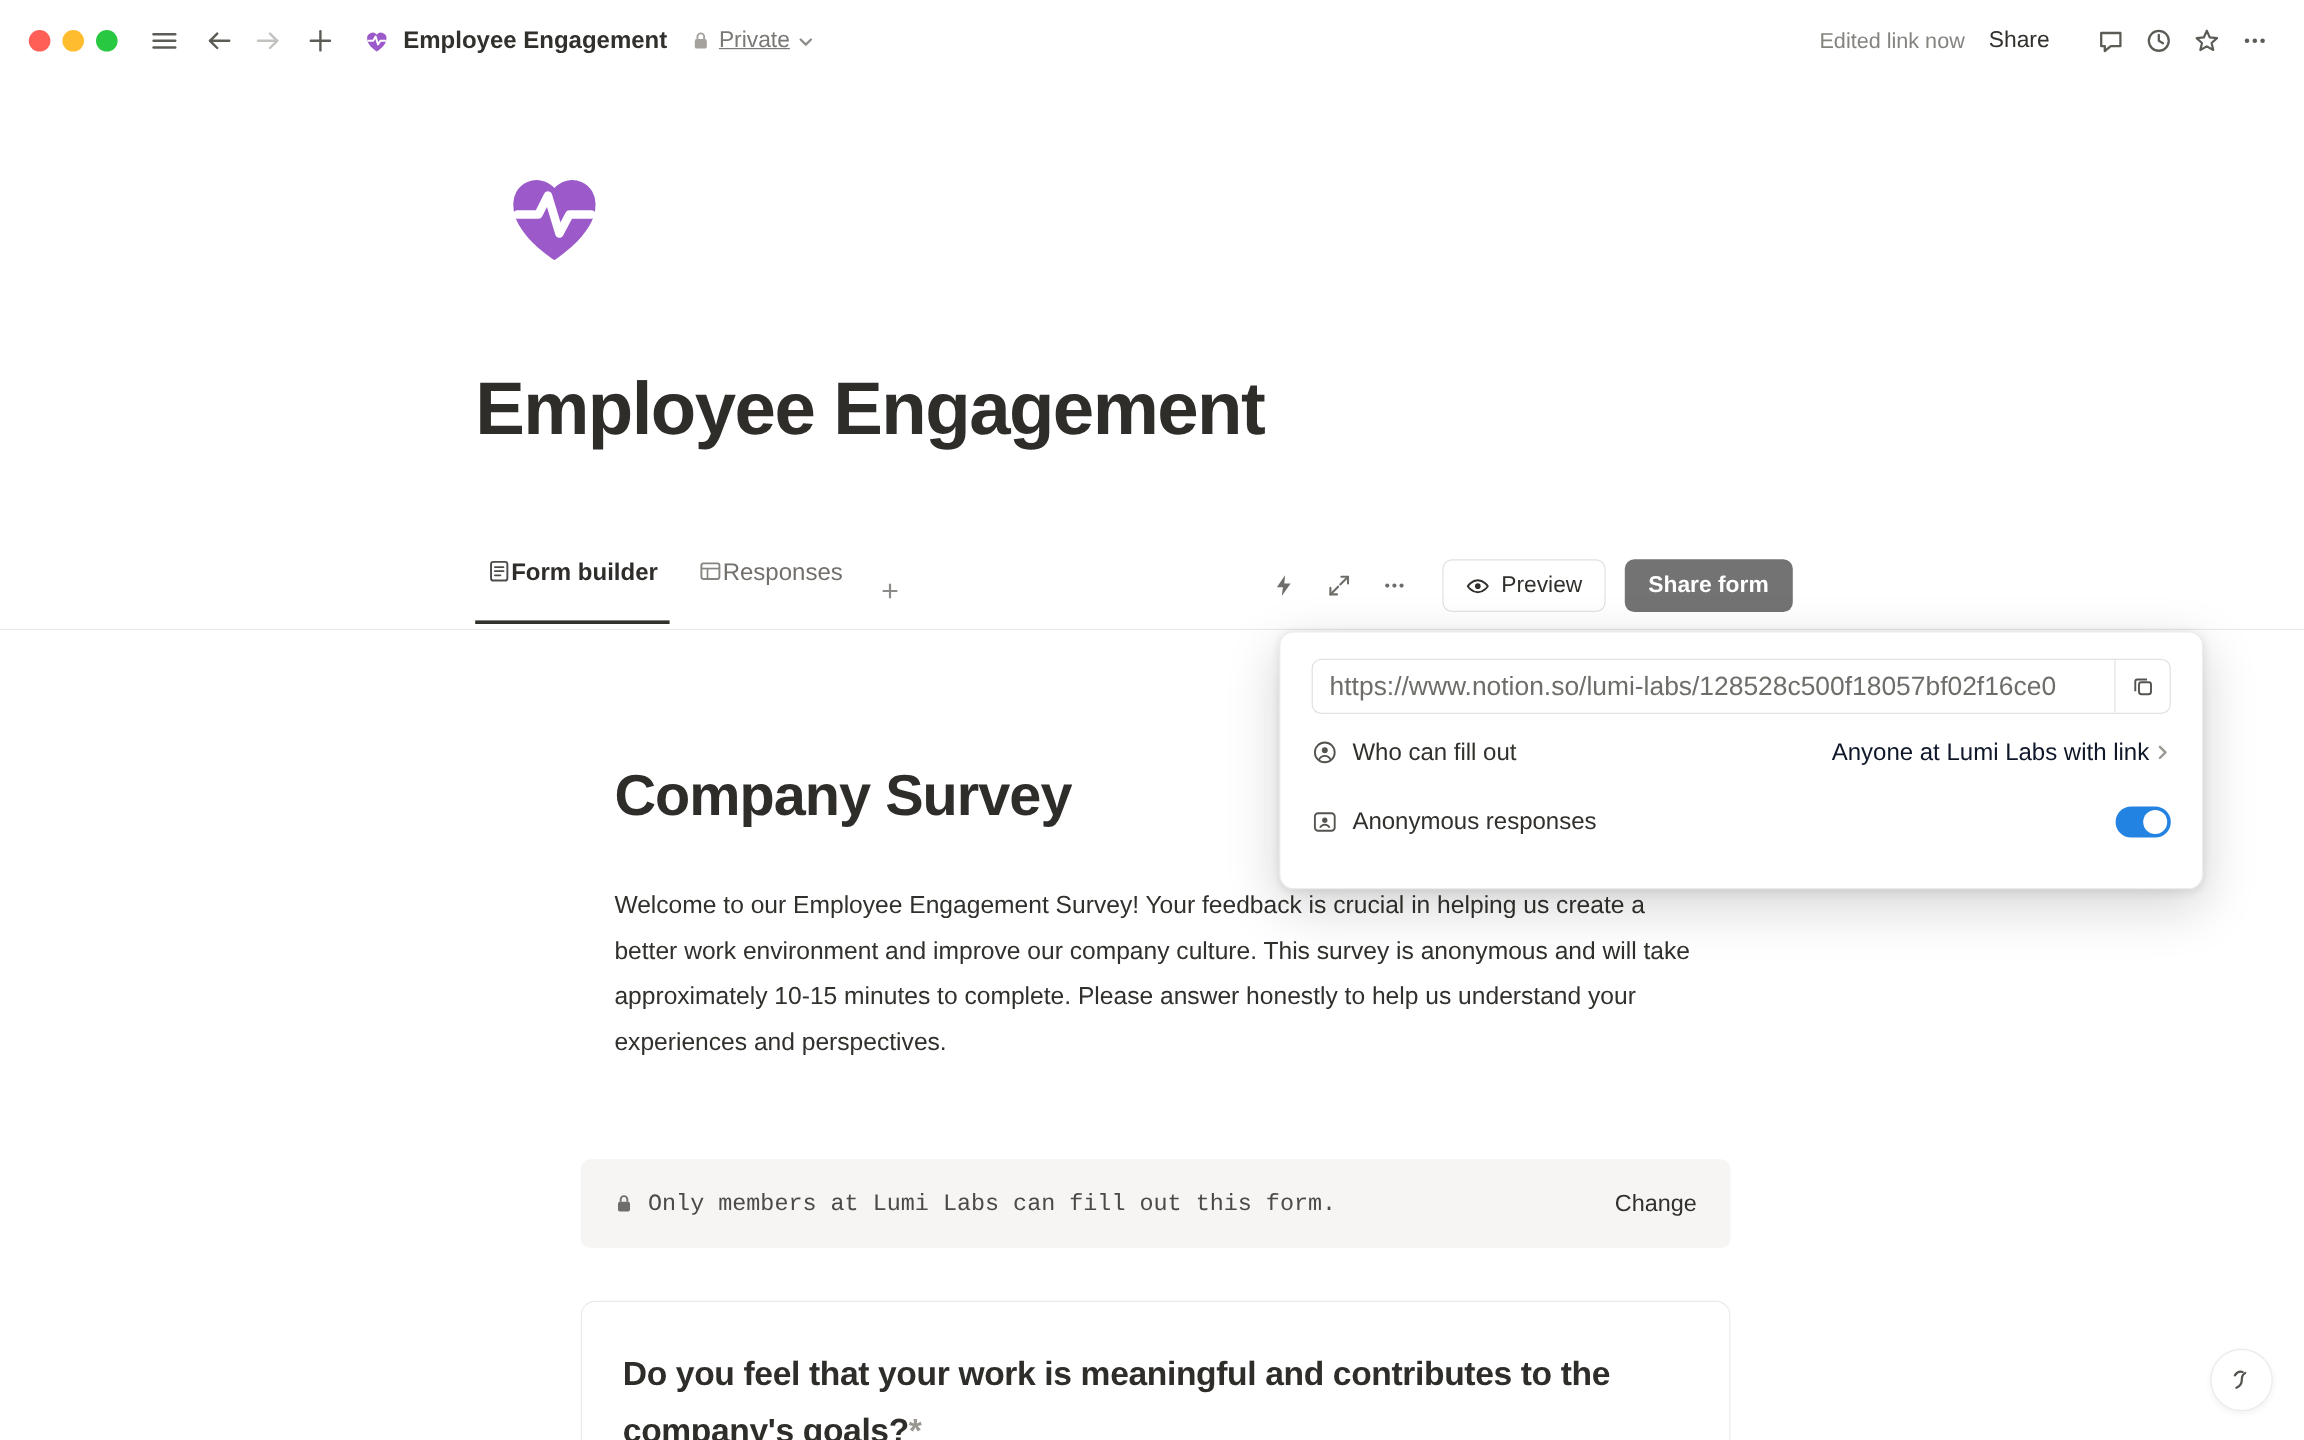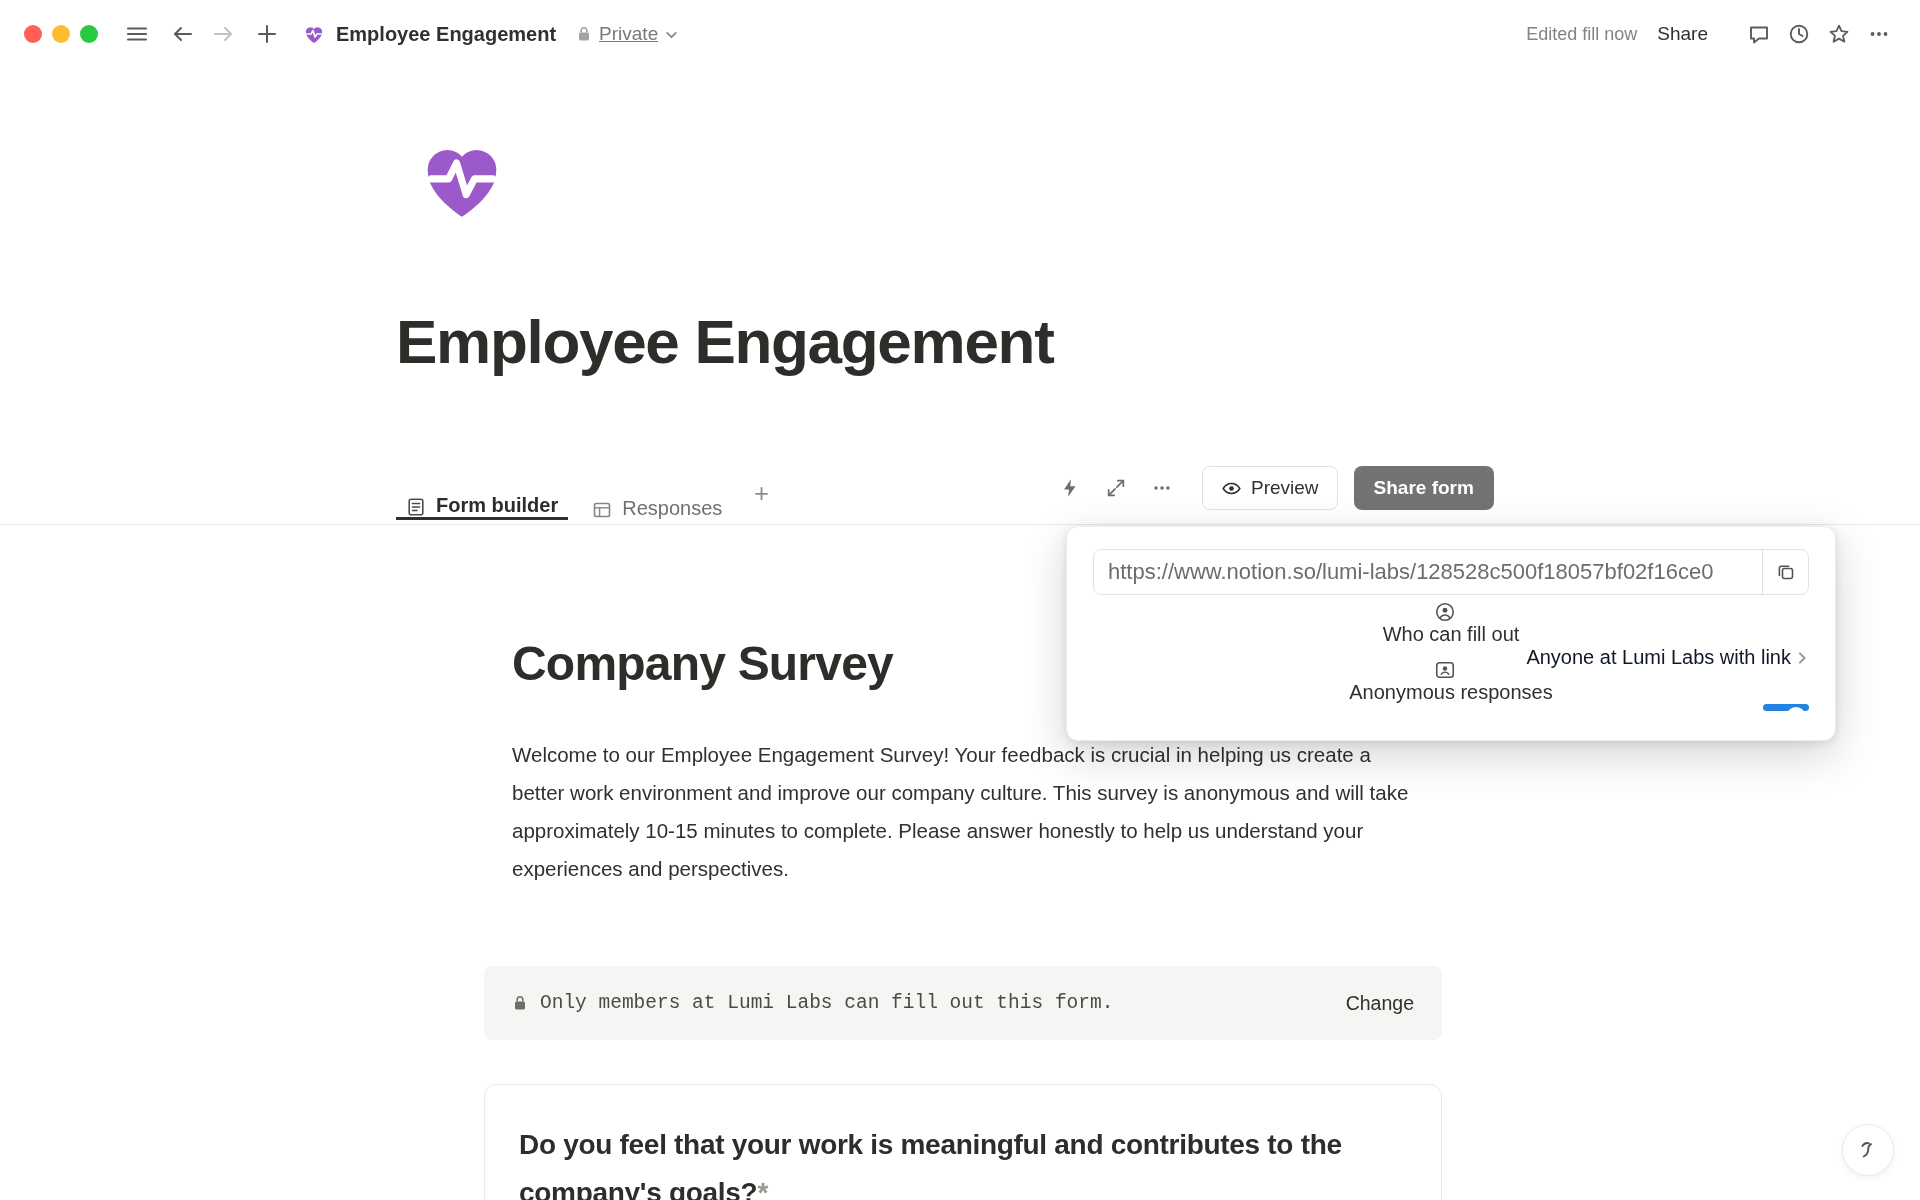--- a/index.html
+++ b/index.html
@@ -68,21 +68,21 @@
     position: absolute; left: 396px; top: 238px;
     font-size: 62px; font-weight: 700; color: #2f2d2a; letter-spacing: -1.3px;
   }
 
   
   .tabstrip {
     position: absolute; left: 396px; top: 398px; width: 1130px; height: 54px;
     display: flex; align-items: center;
   }
   .tab {
-    display: flex; align-items: flex-end; gap: 10px; height: 54px;
+    display: flex; align-items: flex-start; height: 54px;
     padding: 0 10px; margin-right: 14px; color: #73706b; font-size: 20px;
   }
   .tab.active { color: #2f2d2a; font-weight: 600; border-bottom: 3px solid #32302c; }
   .tab-ic { font-size: 19px; opacity: .85; }
   .tab-add { color: #8d8b87; font-size: 25px; padding: 0 8px; }
 
   .tabstrip-right {
     position: absolute; left: 1050px; top: 398px;
     display: flex; align-items: center; gap: 6px;
   }
@@ -151,21 +151,21 @@
   }
   .link-text {
     font-size: 22px; color: #6f6d69; white-space: nowrap; overflow: hidden;
     flex: 1;
   }
   .copy-btn {
     width: 46px; height: 44px; display: flex; align-items: center; justify-content: center;
     border-left: 1px solid #e4e2df; color: #55534f; font-size: 19px; flex: none;
   }
   .pop-row {
-    display: flex; align-items: center; height: 52px; margin-top: 6px; flex-direction: column;
+    display: flex; align-items: center; height: 52px; margin-top: 6px;
   }
   .pop-ic { width: 34px; display: flex; align-items: center; color: #55534f; font-size: 20px; }
   .pop-label { font-size: 20px; color: #32302c; }
   .pop-value { margin-left: auto; font-size: 20px; color: #0f172a; display: flex; align-items: center; gap: 4px; }
   .pop-chev { color: #9b9892; font-size: 16px; }
   .toggle {
     margin-left: auto; width: 46px; height: 26px; border-radius: 13px; background: #2383e2;
     position: relative;
   }
   .toggle .knob {
@@ -246,21 +246,21 @@
     </span>
     <span>Private</span>
     <span class="chev">
       <svg width="13" height="13" viewBox="0 0 12 12">
           <polyline points="2,4.5 6,8.5 10,4.5" fill="none" stroke="currentColor" stroke-width="1.7" stroke-linecap="round" stroke-linejoin="round"></polyline>
         </svg>
     </span>
   </div>
 
   <div class="tb-right">
-    <span class="edited-text">Edited fill now</span>
+    <span class="edited-text">Edited link now</span>
     <span class="share-text">Share</span>
     <div class="tb-icon">
       <svg width="24" height="24" viewBox="0 0 24 24">
           <path d="M4 5.5h16v11H12l-5 4v-4H4z" fill="none" stroke="currentColor" stroke-width="1.9" stroke-linejoin="round"></path>
         </svg>
     </div>
     <div class="tb-icon">
       <svg width="24" height="24" viewBox="0 0 24 24">
           <circle cx="12" cy="12" r="8.3" fill="none" stroke="currentColor" stroke-width="1.9"></circle>
           <polyline points="12,7 12,12 15.5,14" fill="none" stroke="currentColor" stroke-width="1.9" stroke-linecap="round" stroke-linejoin="round"></polyline>

